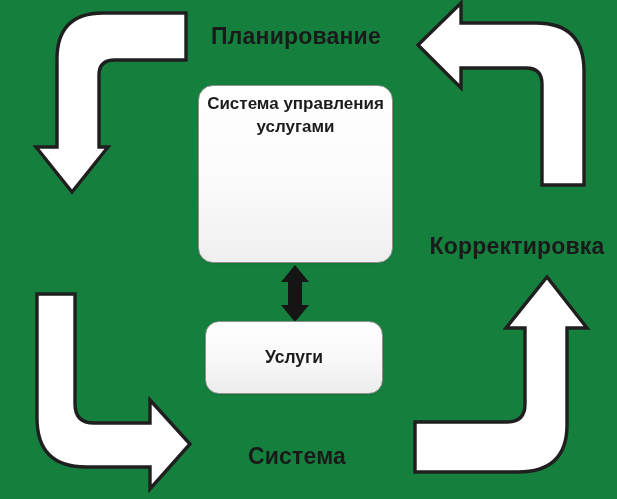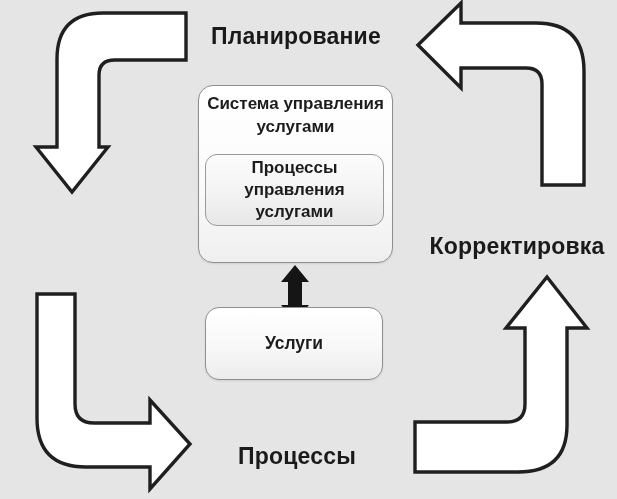--- a/index.html
+++ b/index.html
@@ -4,21 +4,21 @@
 <style>
   html, body {
     margin: 0;
     padding: 0;
     background: #ffffff;
   }
   .stage {
     position: relative;
     width: 617px;
     height: 499px;
-    background: #e5e5e5;
+    background: #15803d;
     font-family: "Liberation Sans", sans-serif;
     overflow: hidden;
   }
   .arrow-layer {
     position: absolute;
     left: 0;
     top: 0;
     width: 617px;
     height: 499px;
   }
@@ -70,21 +70,21 @@
     width: 130px;
     text-align: center;
     font-size: 17px;
     font-weight: 700;
     color: #1c1c1c;
     line-height: 22px;
   }
   .services-box {
     position: absolute;
     left: 205px;
-    top: 307px;
+    top: 321px;
     width: 178px;
     height: 73px;
     border: 1.4px solid #8f8f8f;
     border-radius: 14px;
     background: linear-gradient(180deg, #ffffff 0%, #f8f8f8 55%, #ececec 100%);
     box-sizing: border-box;
     display: flex;
     align-items: center;
     justify-content: center;
     box-shadow: 0 1px 2px rgba(0,0,0,0.10);
@@ -107,26 +107,23 @@
     <path stroke-width="3.4" stroke-linejoin="miter" d="M 37 294 L 75 294 L 75 404 Q 75 423 94 423 L 150 423 L 150 400 L 190 444 L 150 489 L 150 467 L 86 467 Q 37 467 37 418 Z" fill="#ffffff" stroke="#1f1f1f"></path>
     <path stroke-width="3.4" stroke-linejoin="miter" d="M 547 277 L 587 328 L 567 328 L 567 425 Q 567 472 518 472 L 415 472 L 415 422 L 507 422 Q 525 422 525 404 L 525 328 L 506 328 Z" fill="#ffffff" stroke="#1f1f1f"></path>
     <path d="M 295 265 L 309 282 L 302 282 L 302 305 L 309 305 L 295 322 L 281 305 L 288 305 L 288 282 L 281 282 Z" fill="#151515"></path>
   </svg>
 
   <div class="cycle-label" style="left:296px; top:22px;">Планирование</div>
 
 
   <div class="cycle-label" style="left:517px; top:208px;margin-top:24px;">Корректировка</div>
 
-  <div class="cycle-label" style="left:297px; top:442px;">Процессы</div>
+  <div class="cycle-label" style="left:297px; top:442px;">Система</div>
 
   <div class="system-box">
     <div class="system-box-title">Система управления услугами</div>
-    <div class="process-box">
-      <div class="process-box-label">Процессы управления услугами</div>
-    </div>
   </div>
 
   <div class="services-box">
     <div class="services-box-label">Услуги</div>
   </div>
 
 </div>
 
 </body></html>

